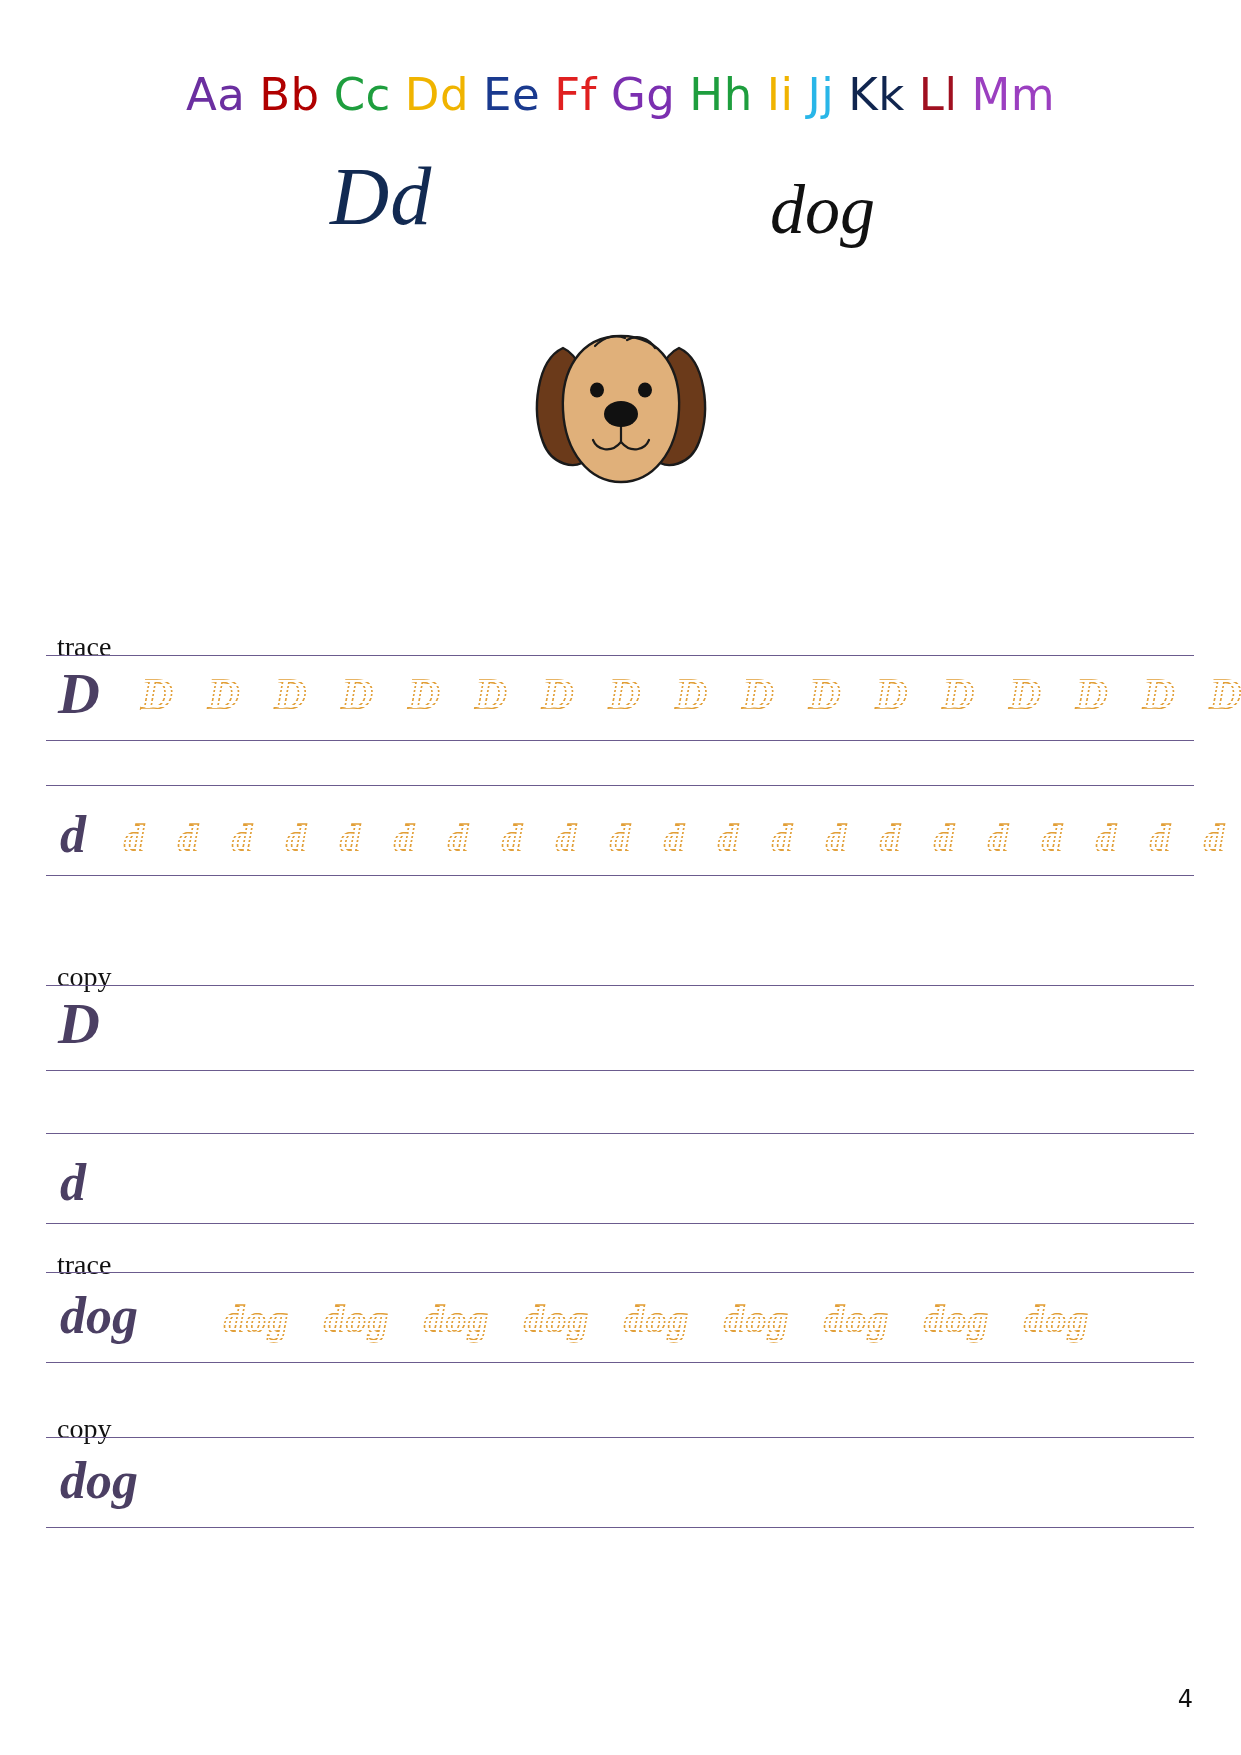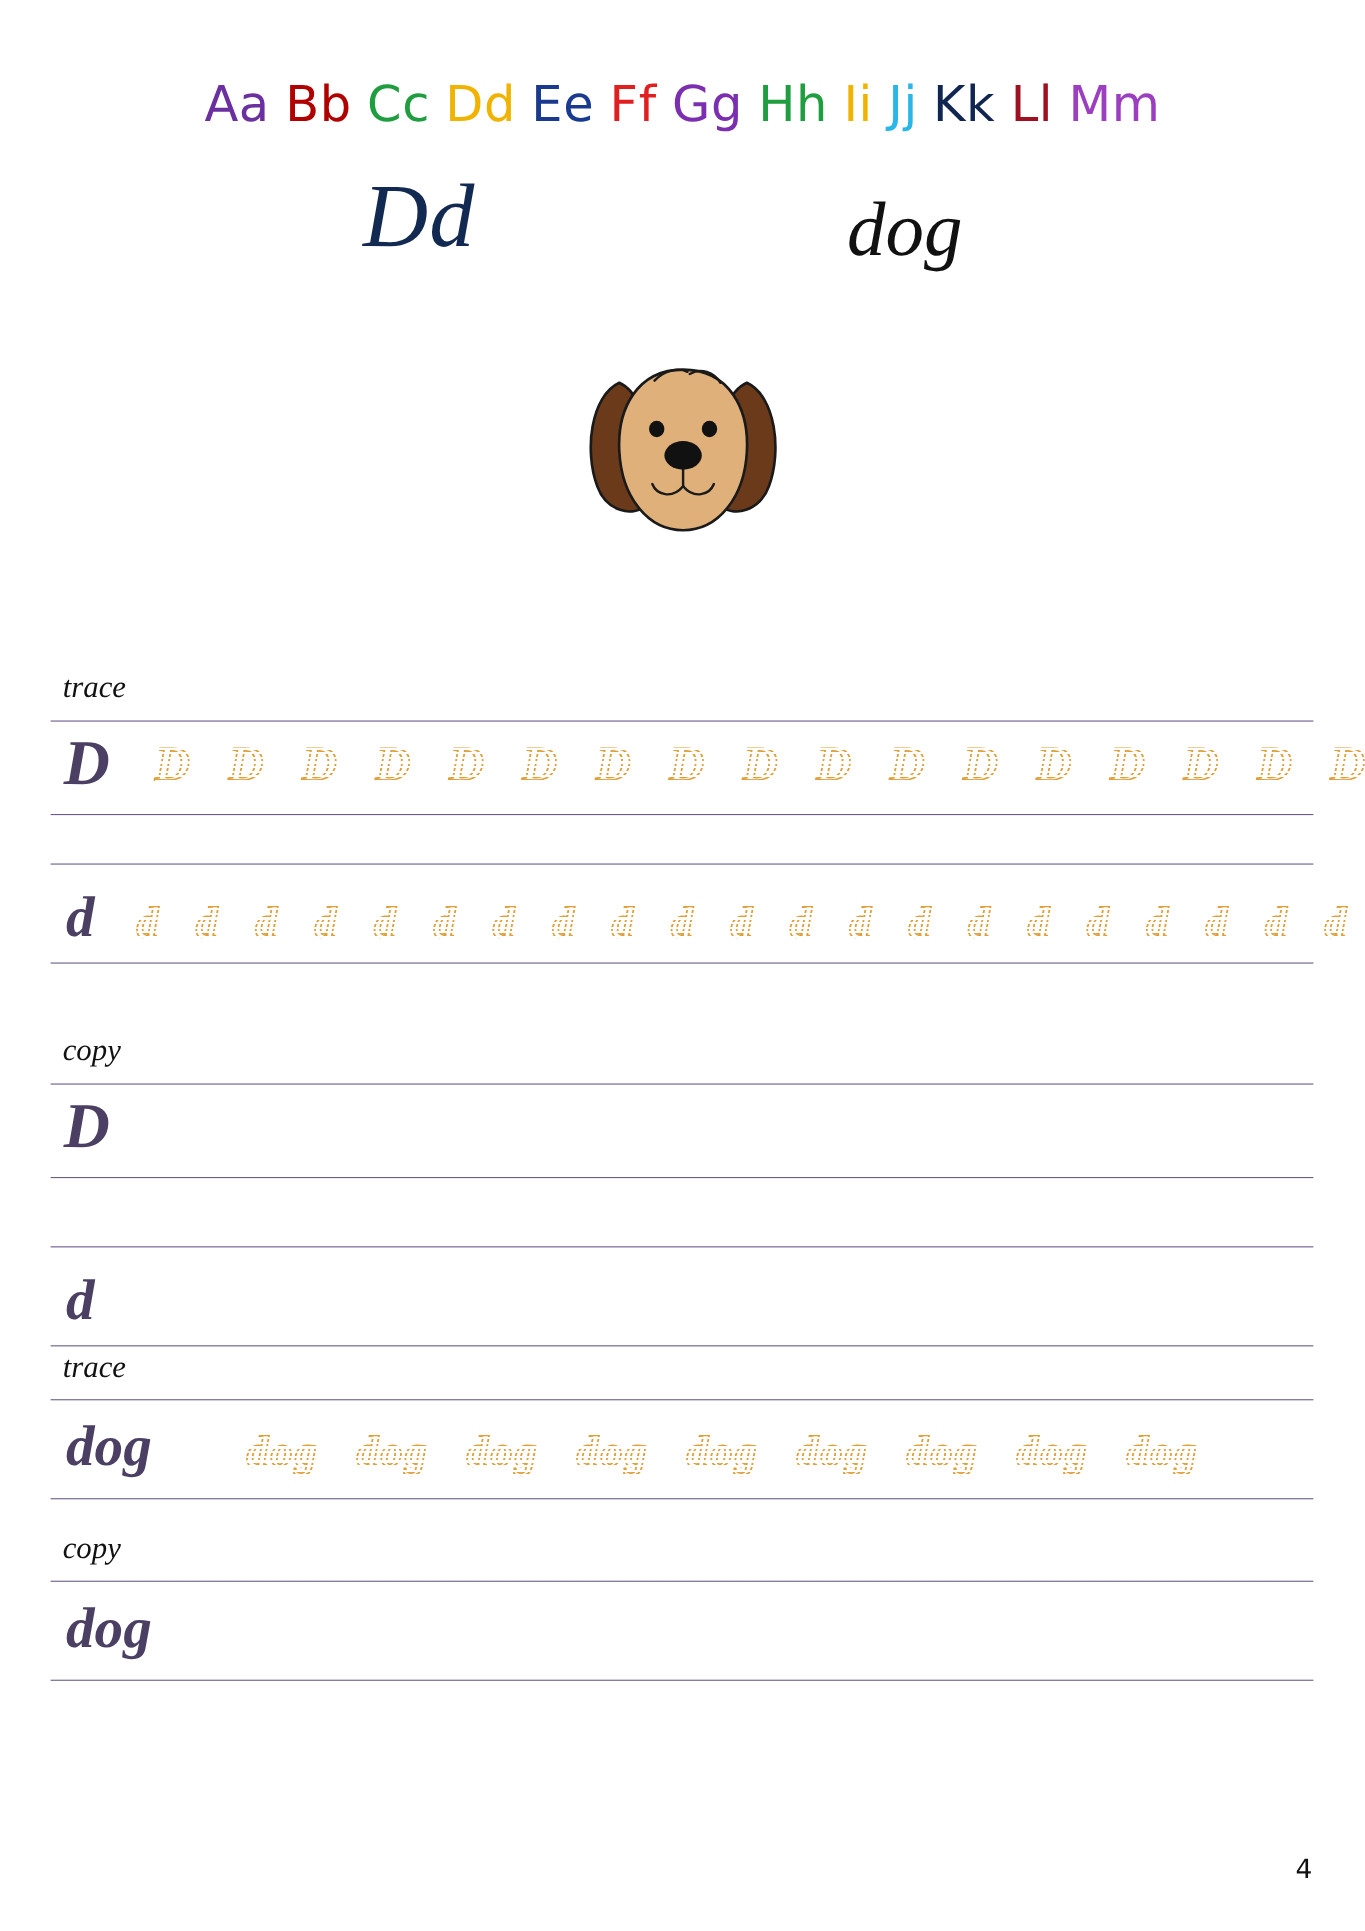--- a/index.html
+++ b/index.html
@@ -68,23 +68,23 @@
     left: 0;
     width: 1241px;
     text-align: center;
   }
 
   
   .section-label {
     position: absolute;
     left: 57px;
     font-family: "Liberation Serif", serif;
-    font-style: italic;
     font-size: 28px;
     color: #111111;
+    margin-top: 21px;
   }
   .rule-block {
     position: absolute;
     left: 46px;
     width: 1148px;
   }
   .rule-line {
     position: absolute;
     left: 0;
     width: 100%;

